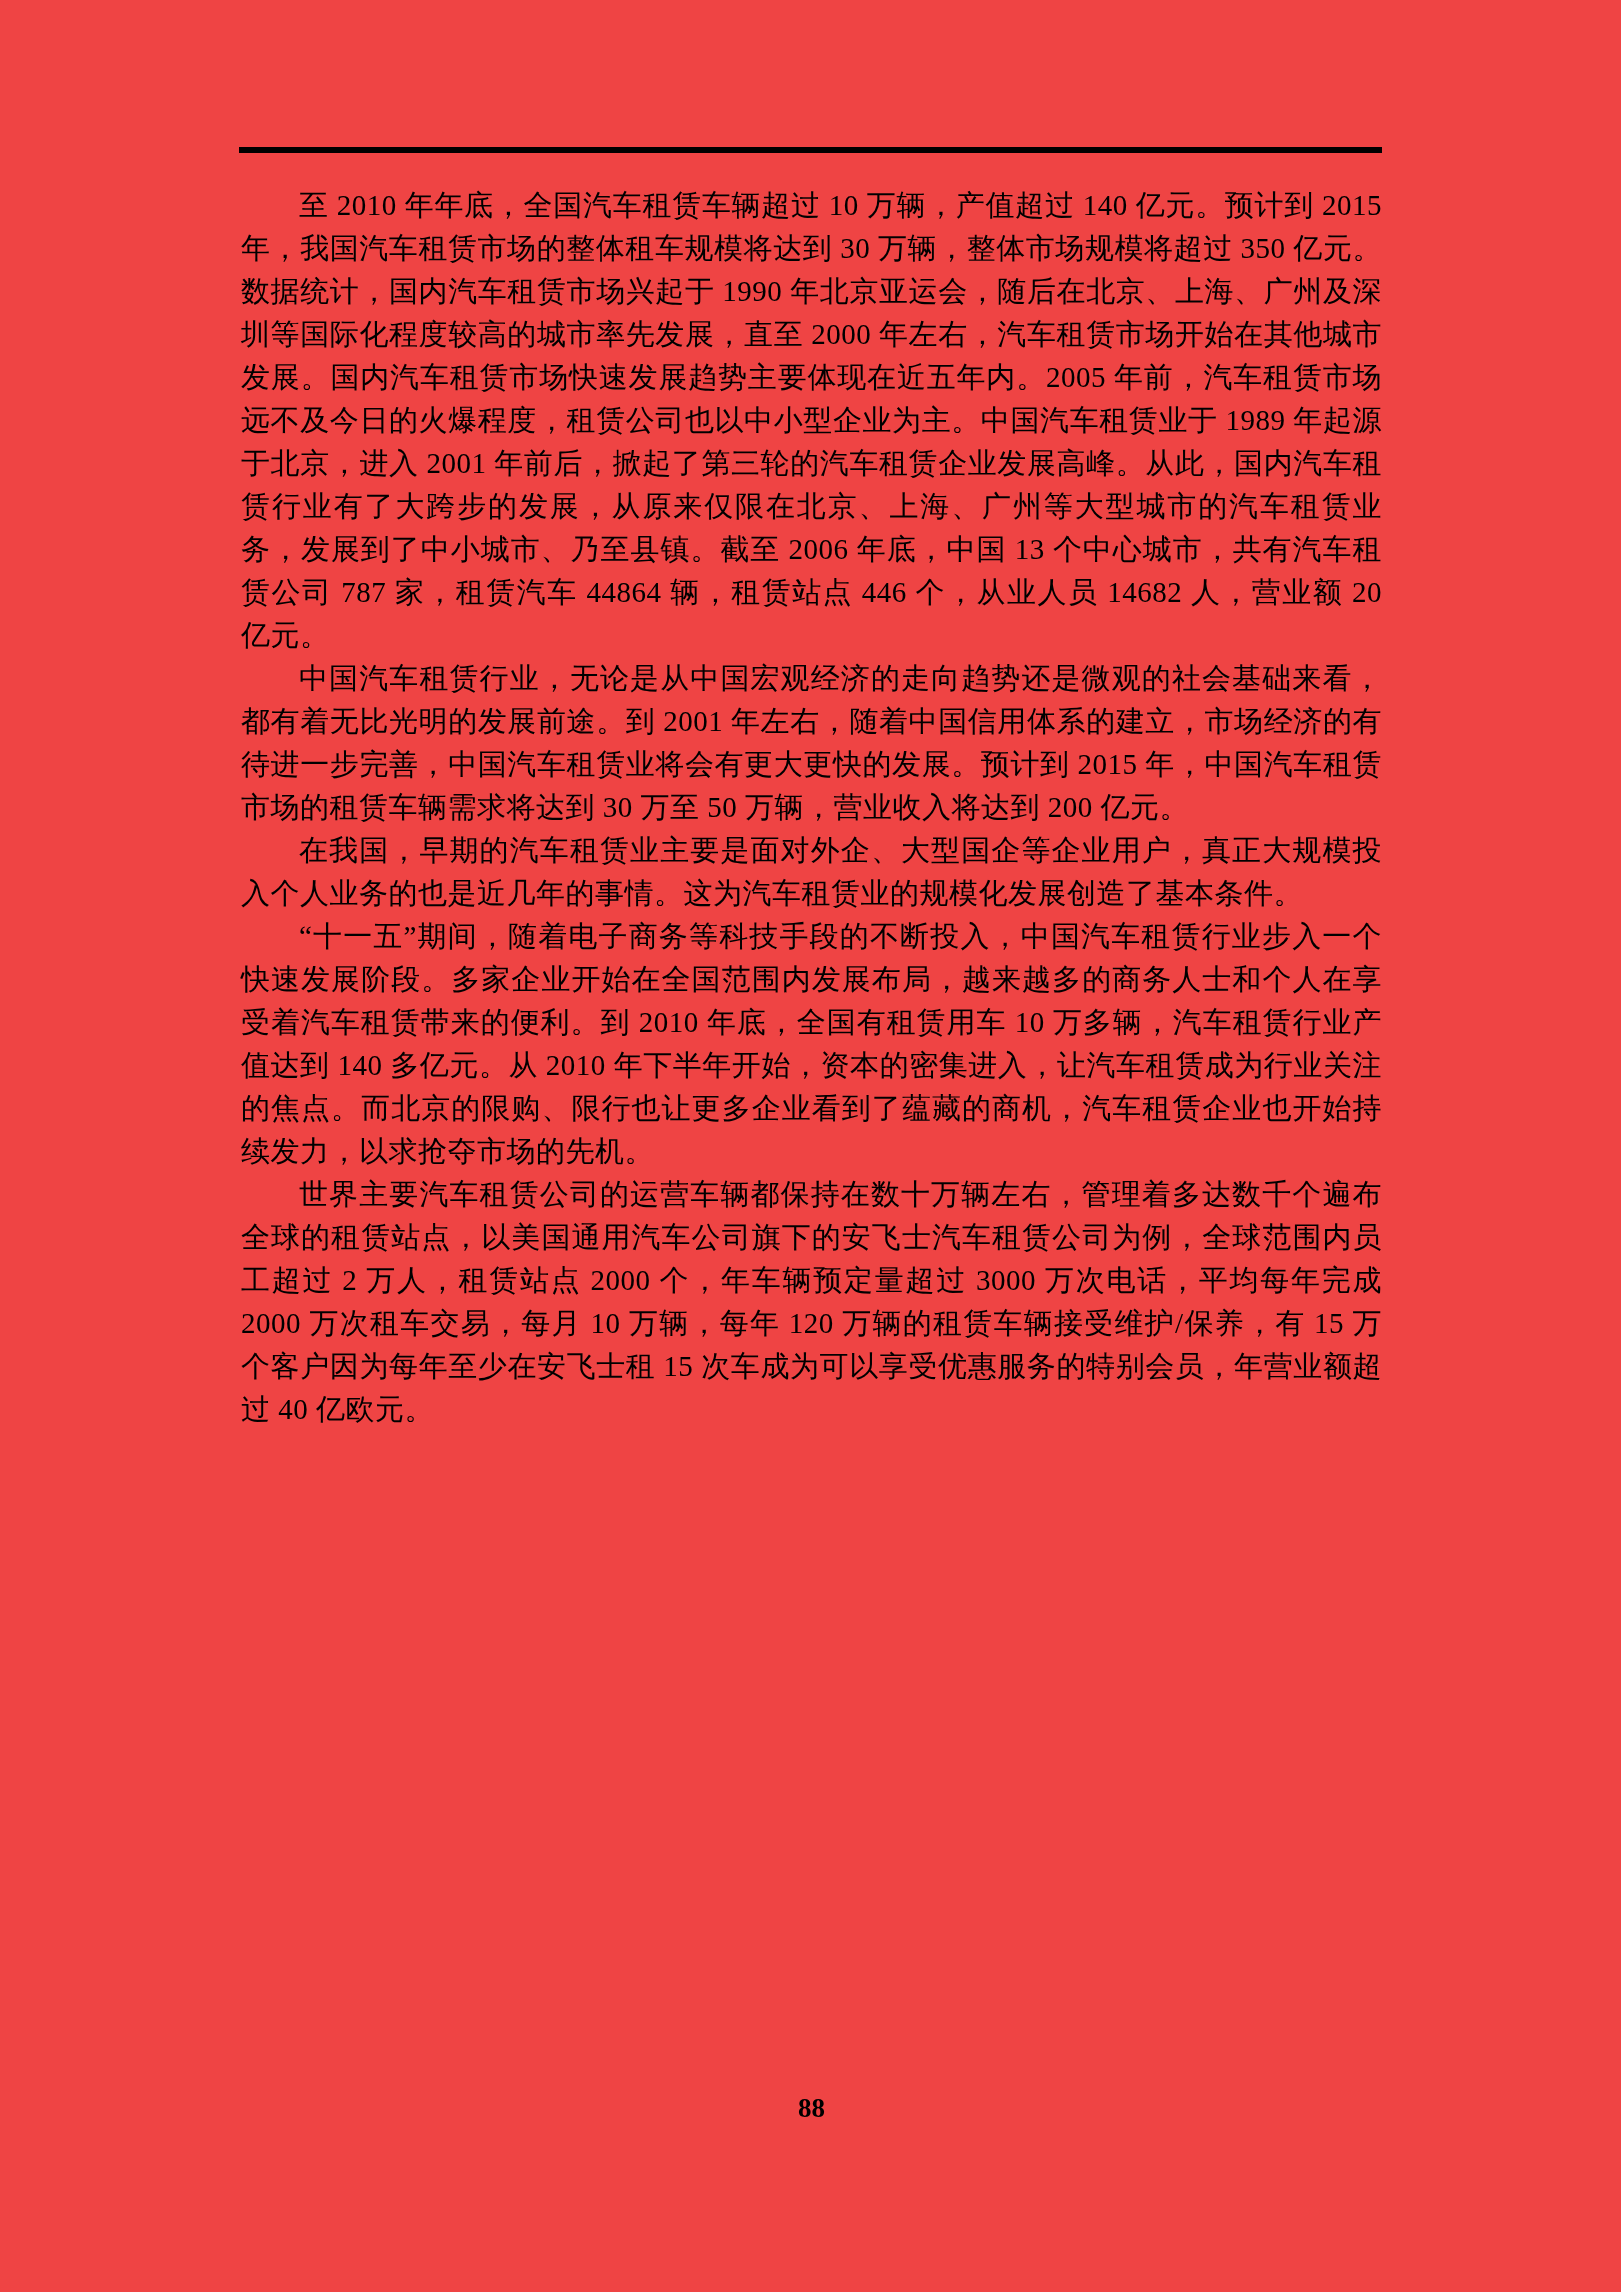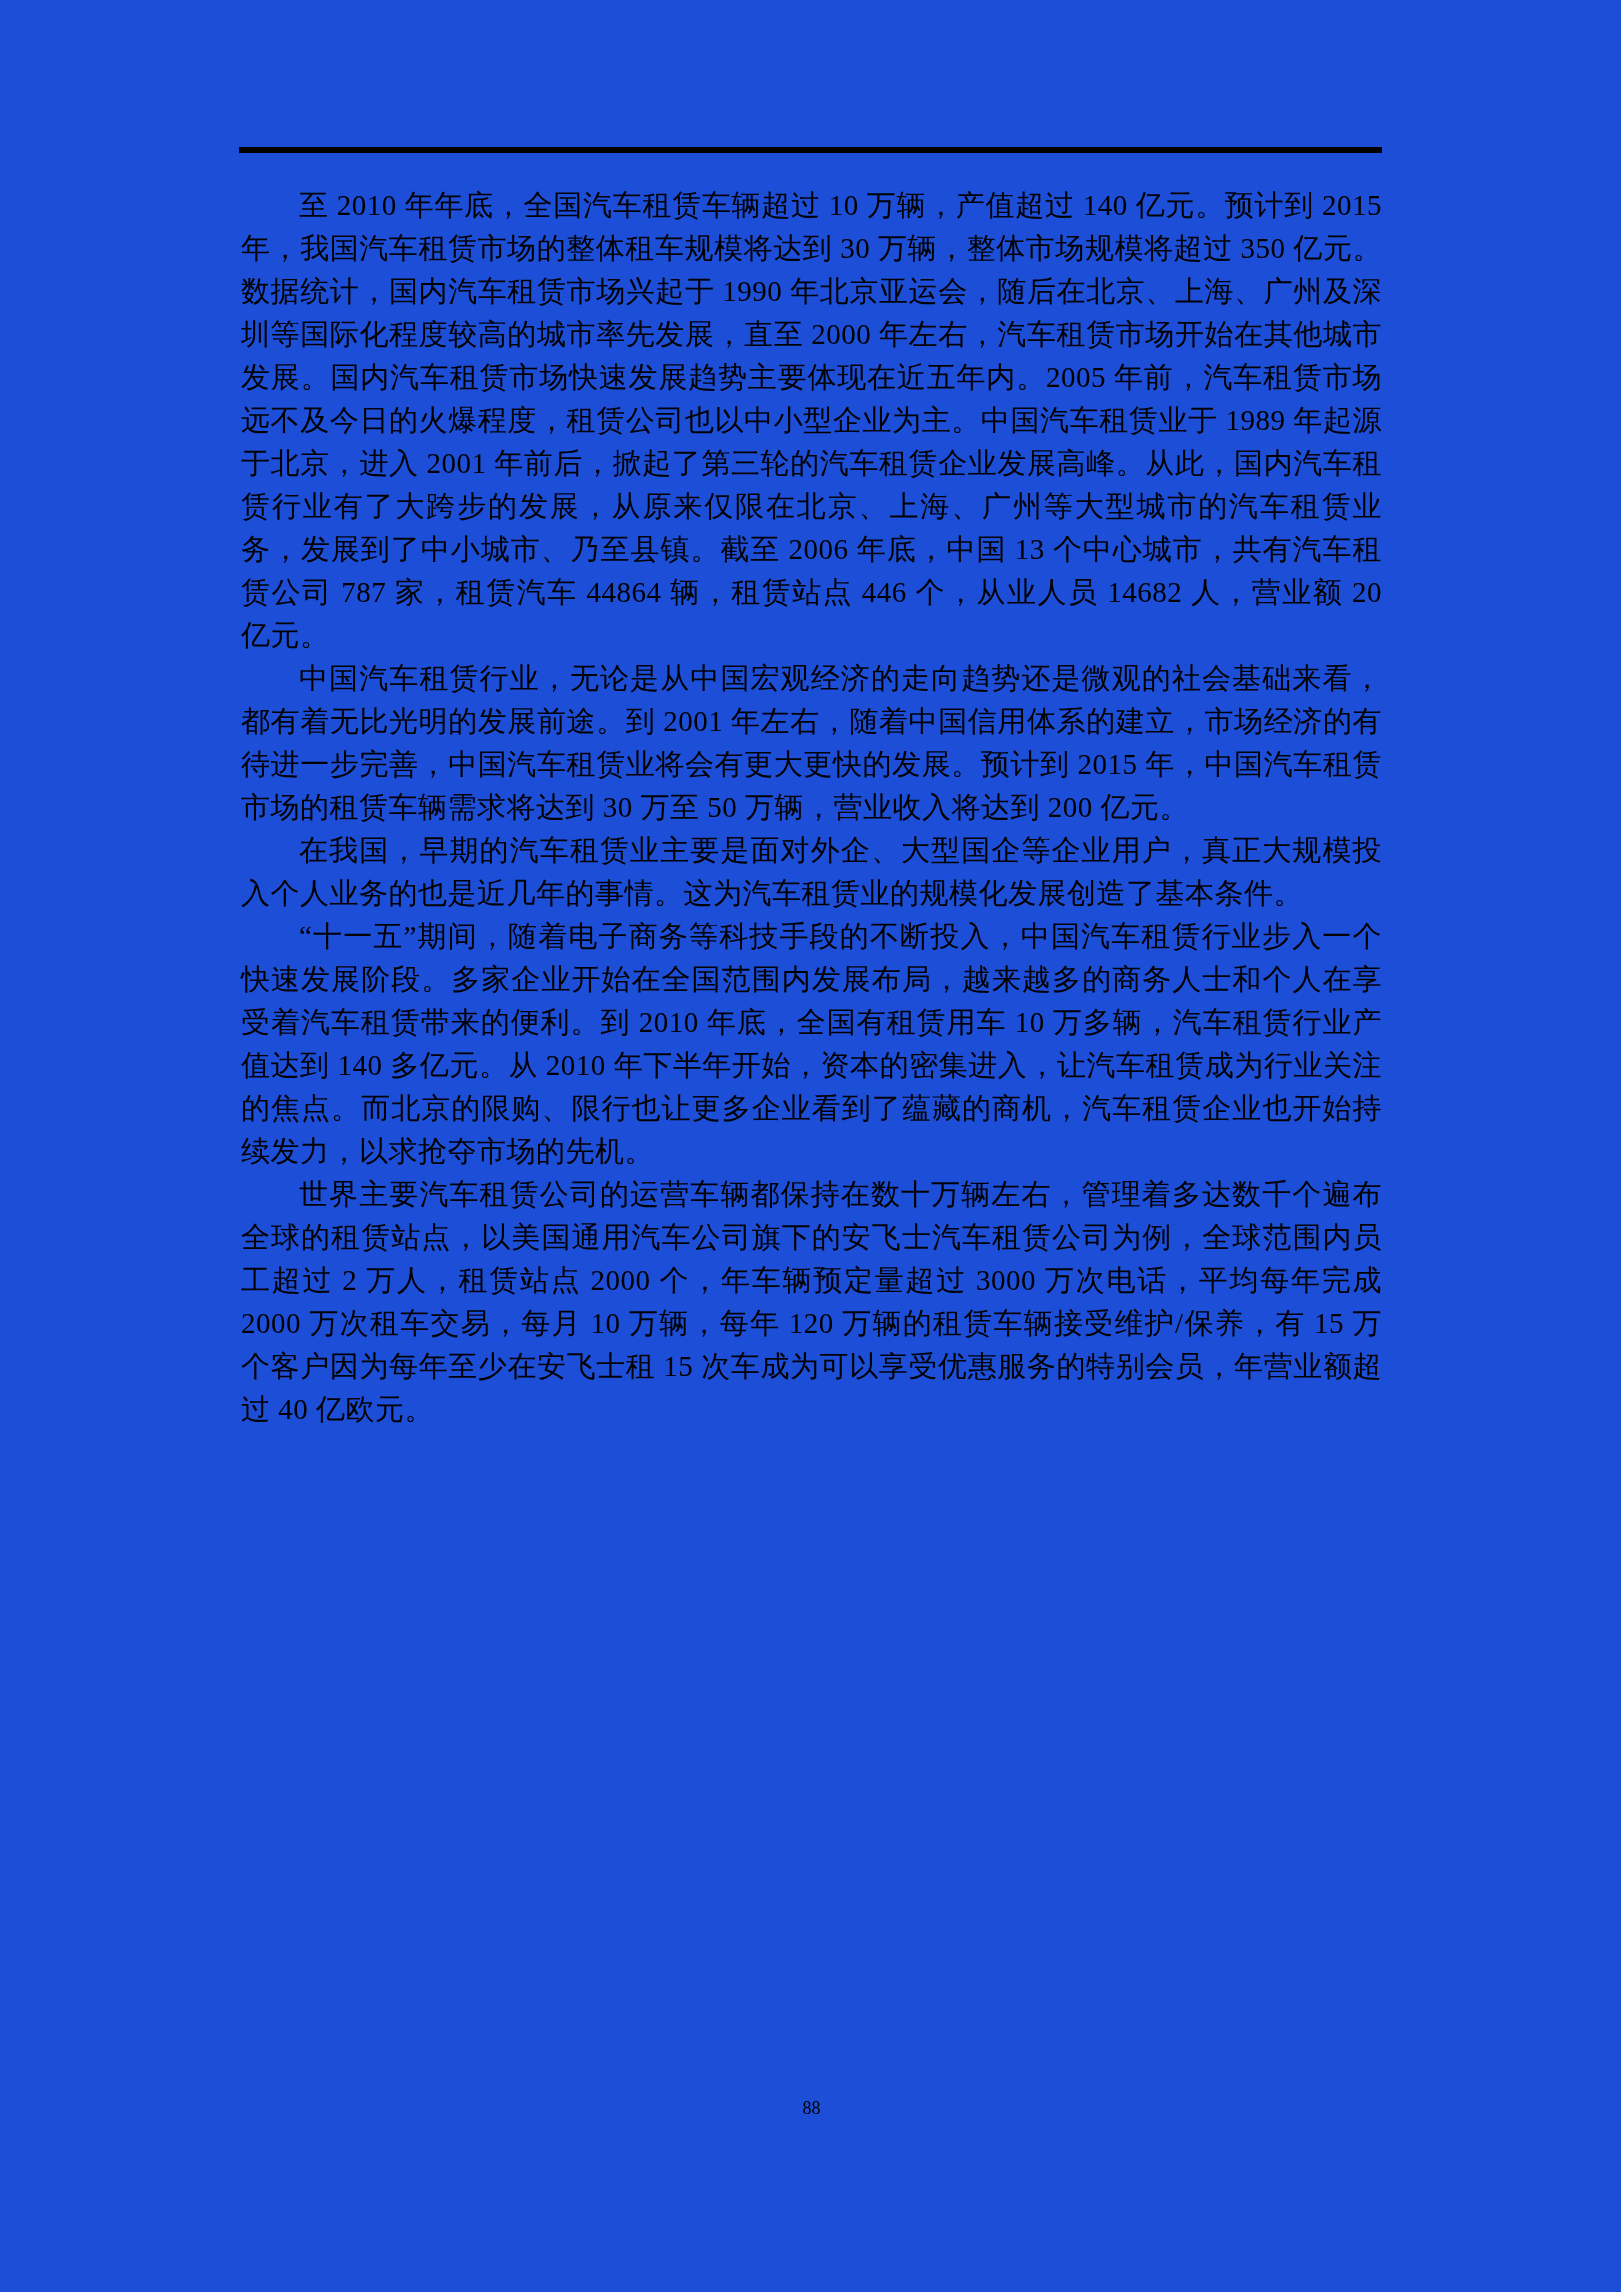--- a/index.html
+++ b/index.html
@@ -4,21 +4,21 @@
 <style>
   html, body {
     margin: 0;
     padding: 0;
     background: #ffffff;
   }
   .page {
     position: relative;
     width: 1621px;
     height: 2293px;
-    background: #1d4ed8;
+    background: #ef4444;
     color: #000000;
     font-family: "Liberation Serif", "DejaVu Serif", serif;
     overflow: hidden;
   }
   .header-rule {
     position: absolute;
     left: 239px;
     top: 147px;
     width: 1143px;
     height: 5.9px;
@@ -39,22 +39,23 @@
     margin: 0;
     padding: 0;
     text-indent: 2em;
   }
   .page-number {
     position: absolute;
     left: 241px;
     top: 2094px;
     width: 1141px;
     text-align: center;
-    font-size: 18px;
+    font-size: 27px;
     line-height: 29px;
+    font-weight: bold;
   }
 </style>
 </head>
 <body>
 
 <div class="page">
 
   <div class="header-rule"></div>
 
   <div class="content">

